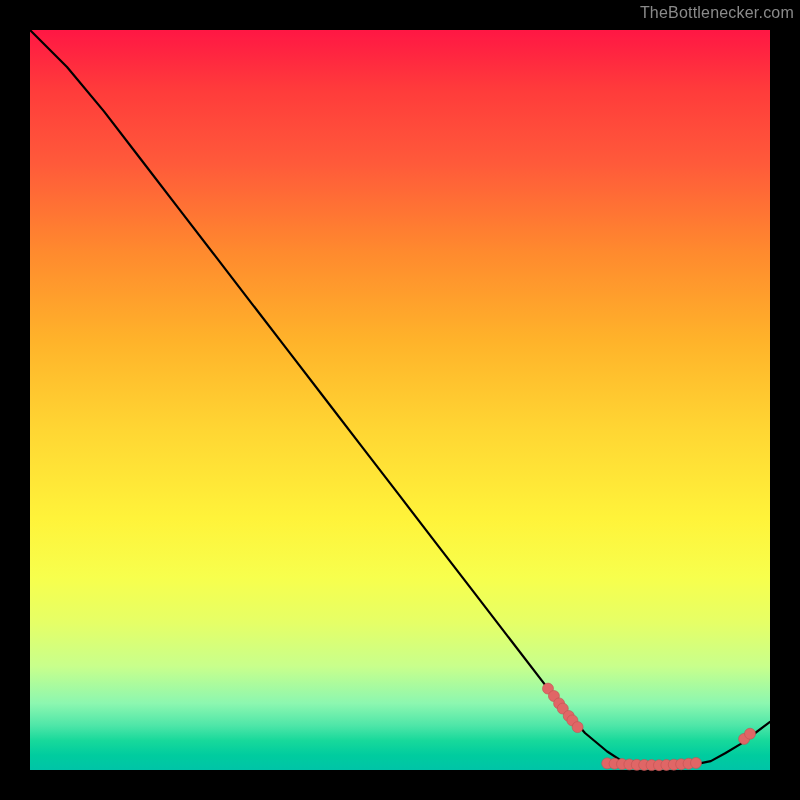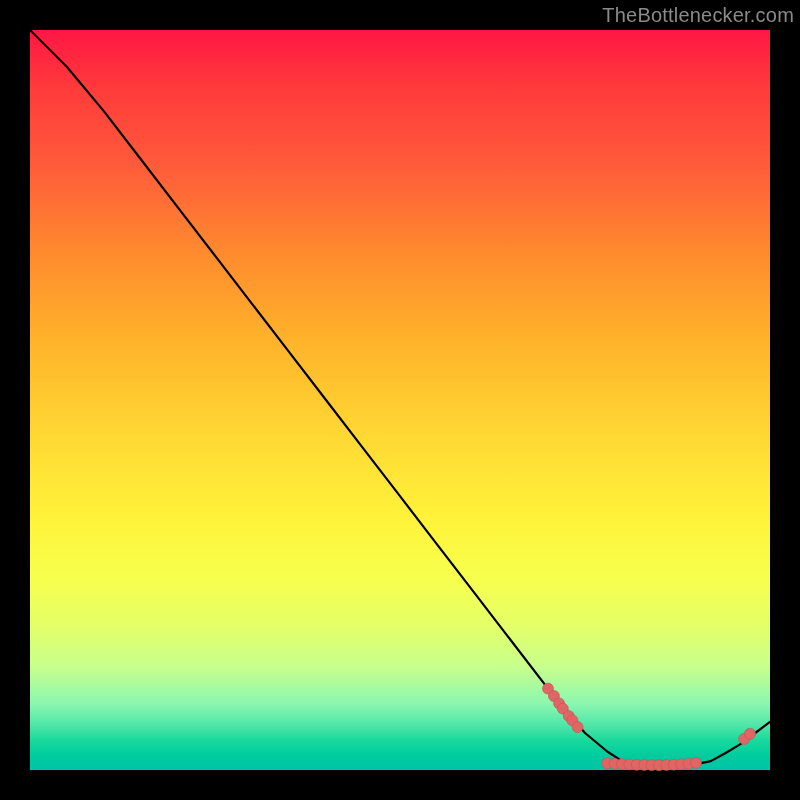--- a/index.html
+++ b/index.html
@@ -15,21 +15,21 @@
     position: relative;
     width: 800px;
     height: 800px;
     background: #000;
   }
   .credit {
     position: absolute;
     top: 4px;
     right: 6px;
     color: #8a8a8a;
-    font-size: 20px;
+    font-size: 16px;
     letter-spacing: 0.2px;
     z-index: 20;
   }
   .plot-wrap {
     position: absolute;
     left: 30px;
     top: 30px;
     width: 740px;
     height: 740px;
   }

